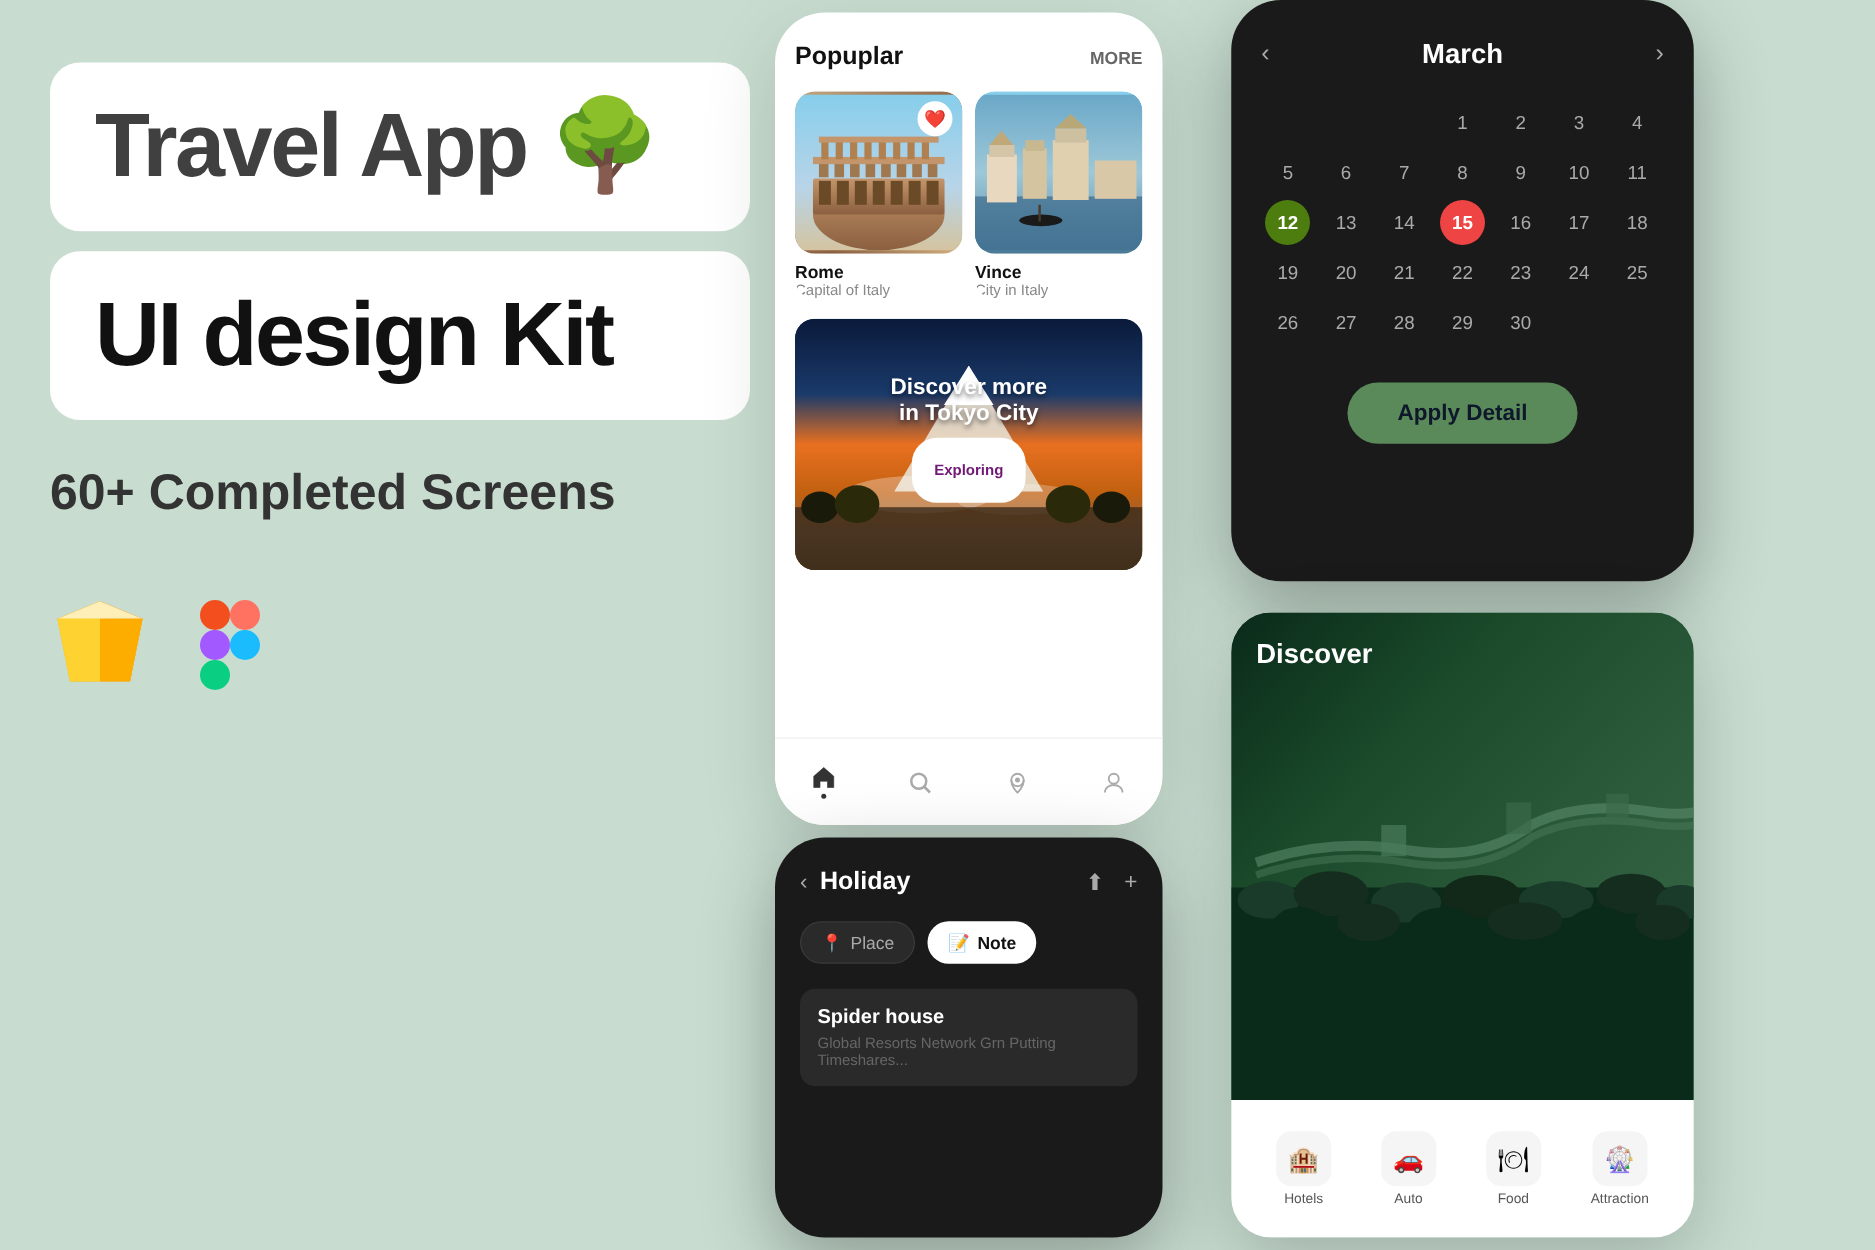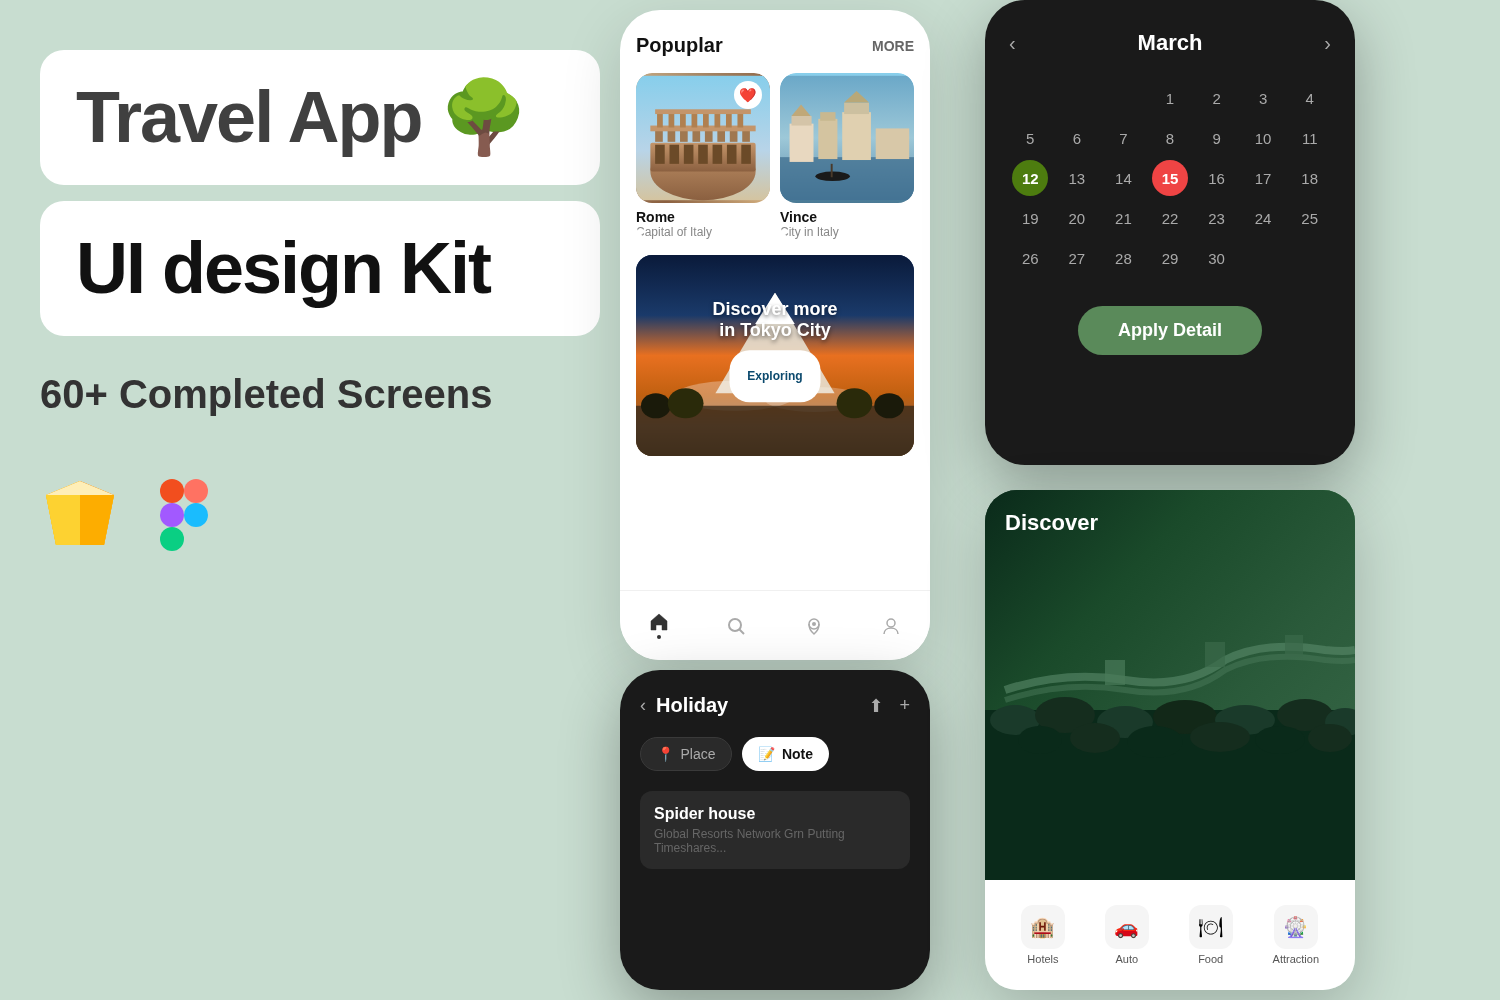--- a/index.html
+++ b/index.html
@@ -187,21 +187,21 @@
 
     .tokyo-title {
       font-size: 18px;
       font-weight: 800;
       line-height: 1.2;
       text-shadow: 0 2px 4px rgba(0,0,0,0.5);
     }
 
     .explore-btn {
       background: white;
-      color: #0c4a6e;
+      color: #701a75;
       border: none;
       border-radius: 20px;
       padding: 19px 18px;
       font-size: 12px;
       font-weight: 600;
       margin-top: 8px;
       cursor: pointer;
     }
 
     
@@ -298,21 +298,21 @@
     }
 
     .cal-day-num.selected {
       background: #ef4444;
       color: white;
       font-weight: 700;
     }
 
     .apply-detail-btn {
       background: #5a8a5a;
-      color: #ffffff;
+      color: #0f172a;
       border: none;
       border-radius: 30px;
       padding: 14px 40px;
       font-size: 18px;
       font-weight: 600;
       cursor: pointer;
       display: block;
       margin: 30px auto 0;
     }
 

